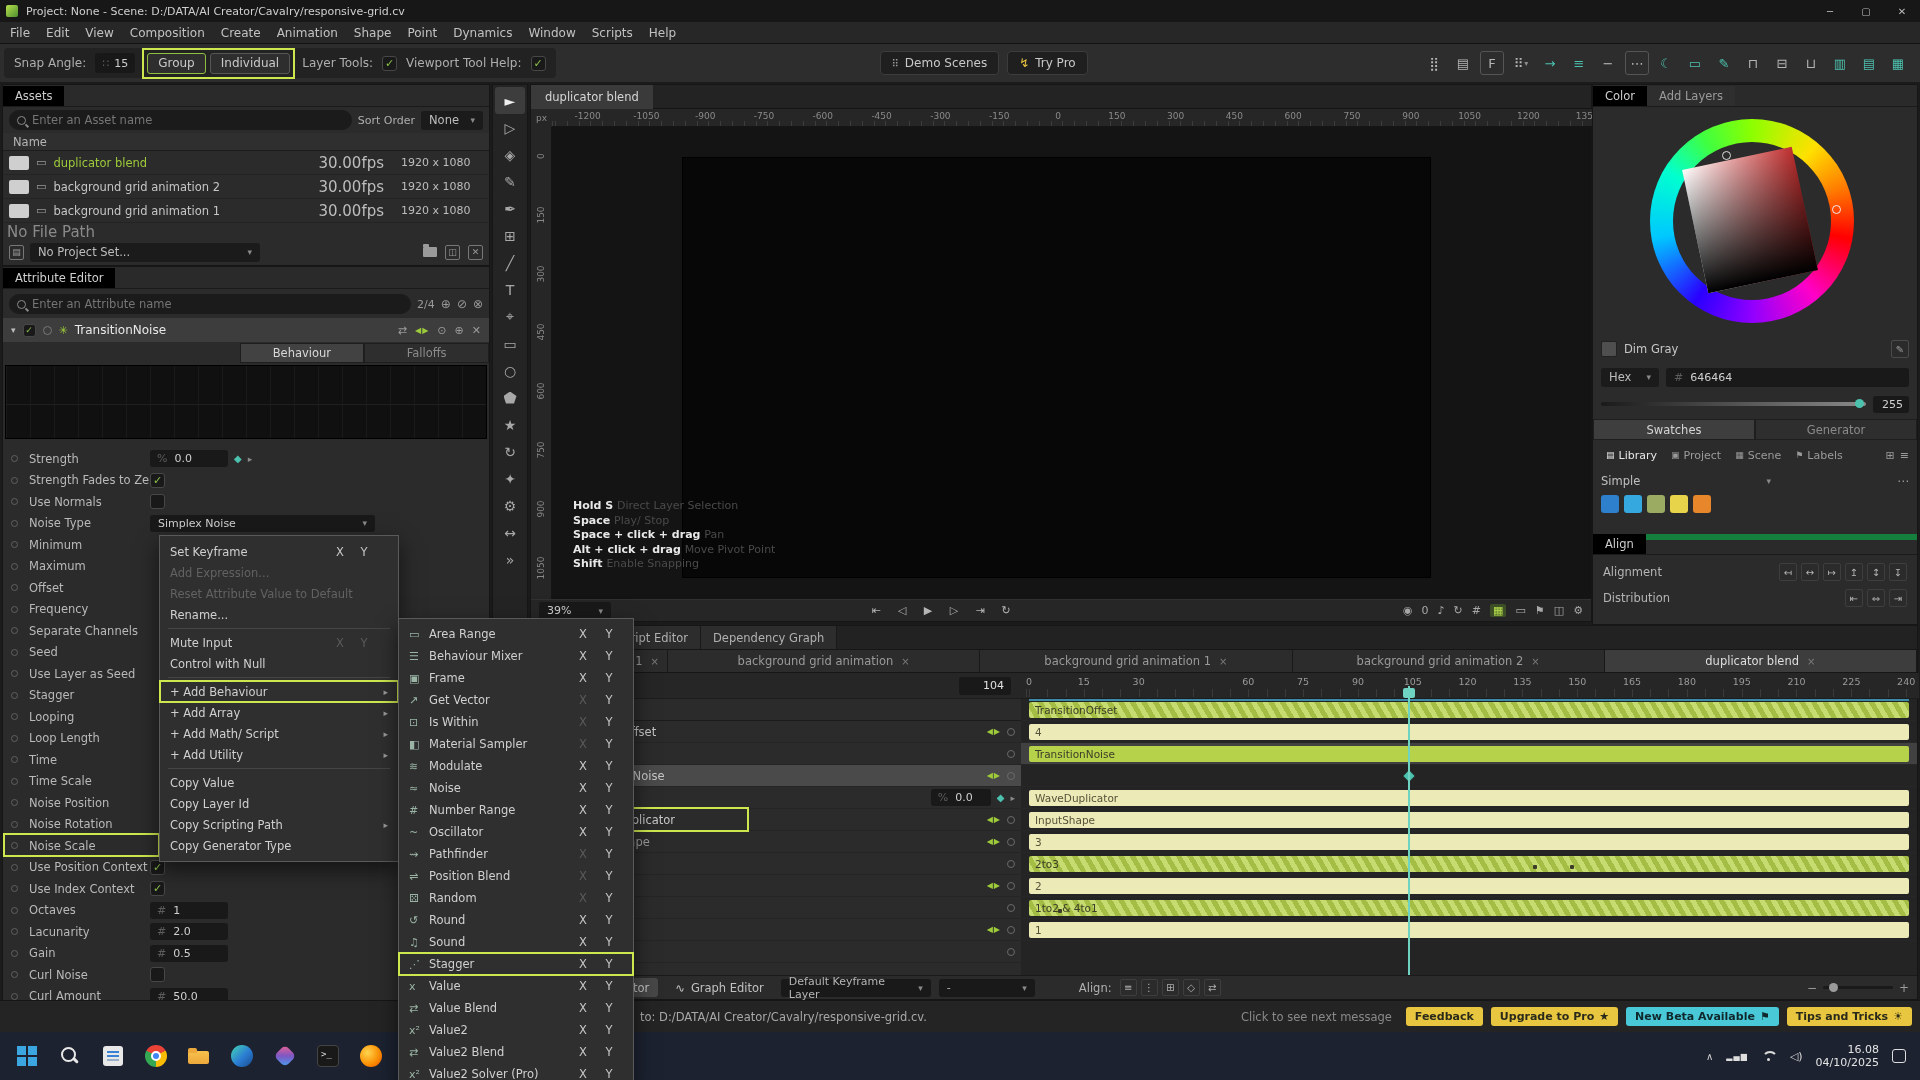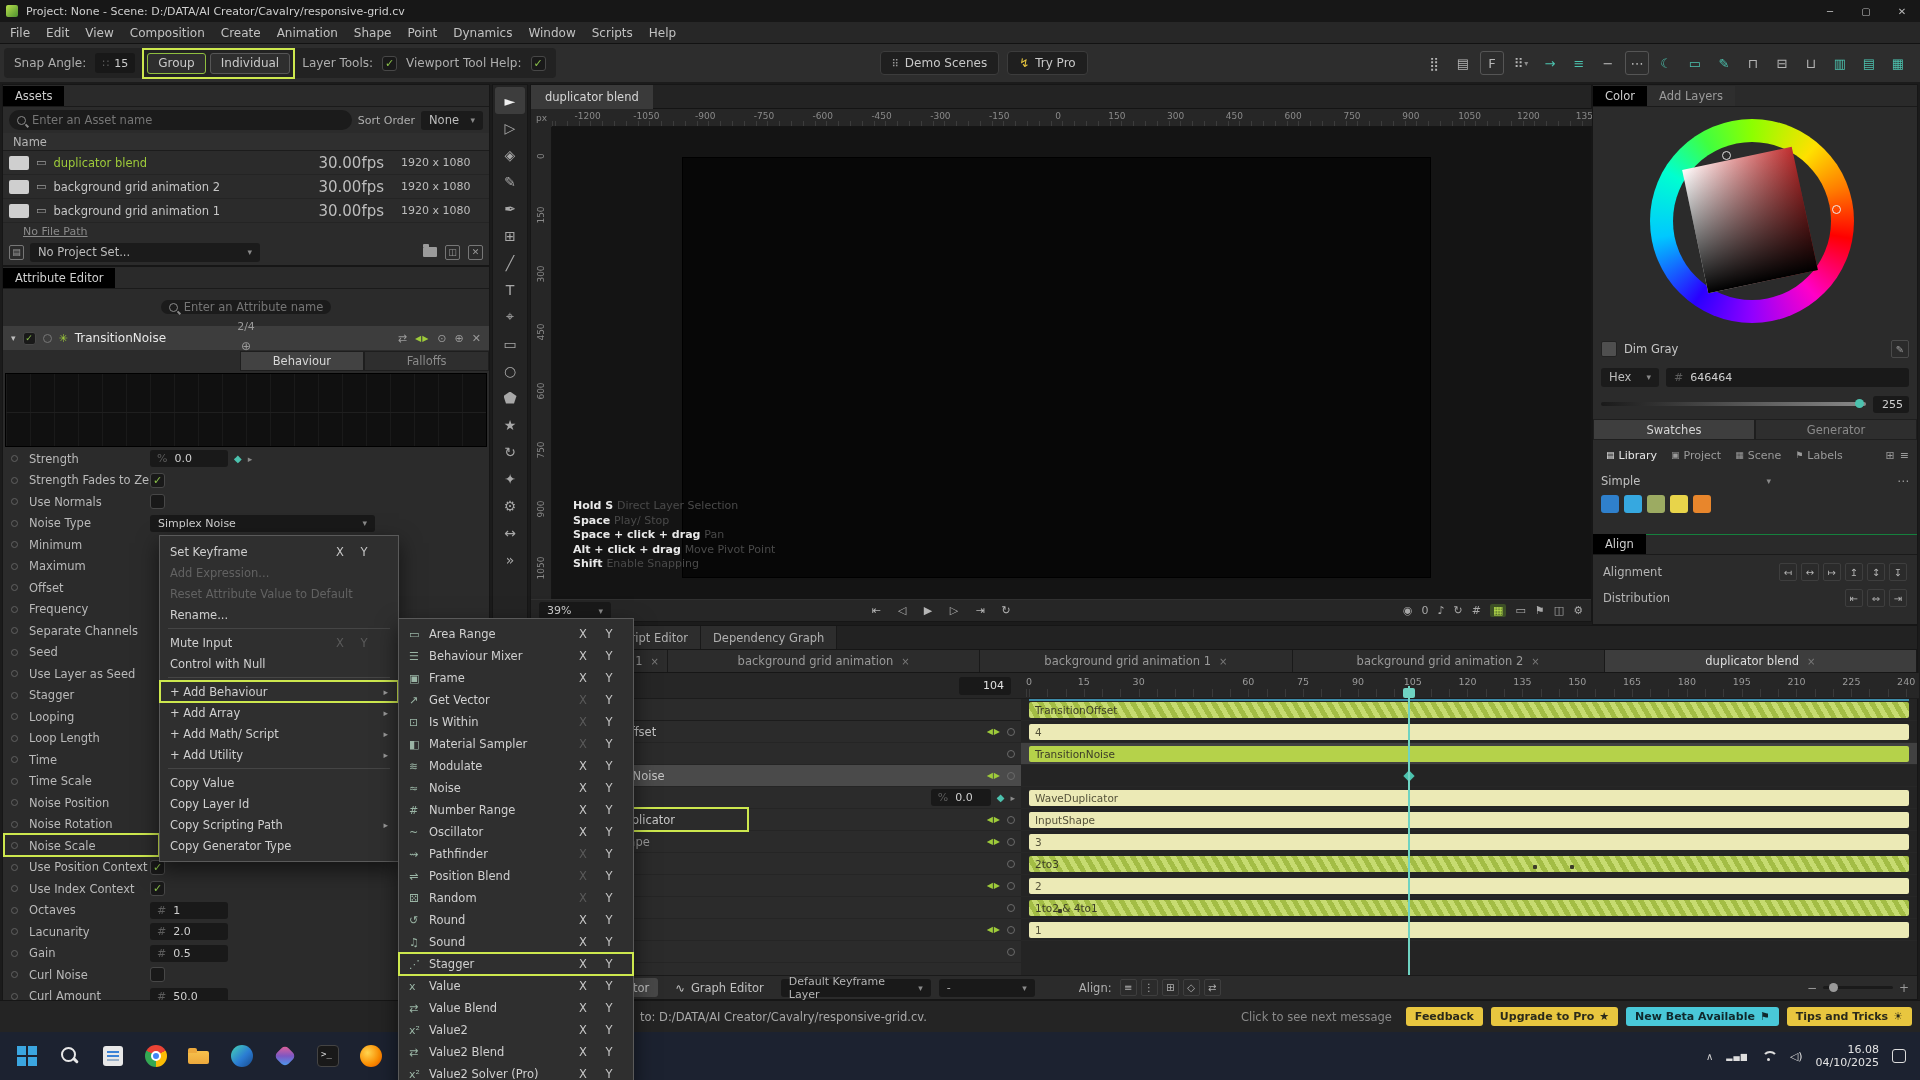--- a/index.html
+++ b/index.html
@@ -45,30 +45,30 @@
 
 #assets{left:2px;top:84px;width:488px;height:182px;}
 #assets .thead{height:18px;background:#2f2f2f;border-bottom:1px solid #1c1c1c;display:flex;align-items:center;padding-left:10px;gap:26px;font-size:11.5px;color:#b5b5b5;}
 .asset-row{height:24px;display:flex;align-items:center;gap:7px;padding:0 6px;border-bottom:1px solid #242424;}
 .asset-row .thumb{width:20px;height:14px;background:#cfcfcf;border-radius:2px;flex:0 0 auto;}
 .asset-row .comp-ic{color:#9a9a9a;font-size:11px;}
 .asset-row .aname{flex:1;font-size:11.5px;color:#c6c6c6;white-space:nowrap;overflow:hidden;}
 .asset-row .aname.active{color:#9ecb3a;}
 .asset-row .afps{width:66px;text-align:right;font-size:15px;color:#bdbdbd;}
 .asset-row .ares{width:92px;padding-left:10px;font-size:11px;color:#bdbdbd;}
-#nofile{height:17px;display:flex;align-items:center;padding-left:20px;color:#8a8a8a;font-size:11px;text-decoration:underline;}
+#nofile{height:17px;display:flex;align-items:center;padding-left:4px;color:#8a8a8a;font-size:15px;}
 #projrow{height:24px;display:flex;align-items:center;gap:6px;padding:0 6px;}
 .dropfield{background:#1b1b1b;border-radius:3px;height:19px;display:flex;align-items:center;gap:6px;padding:0 8px;color:#bdbdbd;font-size:11.5px;}
 .chev{color:#8a8a8a;font-size:9px;margin-left:auto;}
 .i-folder{width:14px;height:10px;background:#9a9a9a;border-radius:1px;position:relative;display:inline-block;}
 .i-folder::before{content:"";position:absolute;top:-3px;left:0;width:6px;height:3px;background:#9a9a9a;border-radius:1px 1px 0 0;}
 .i-box{width:15px;height:15px;border:1px solid #777;border-radius:2px;display:inline-flex;align-items:center;justify-content:center;font-size:9px;color:#9a9a9a;}
 
 #attr{left:2px;top:266px;width:488px;height:736px;}
-#attr-search{margin-top:11px;flex-direction:column;}
+#attr-search{margin-top:3px;}
 #attr-count{color:#9a9a9a;font-size:11px;}
 #node-header{height:24px;margin-top:2px;background:#3d3d3d;display:flex;align-items:center;gap:7px;padding:0 8px;}
 #node-header .nh-chev{color:#bdbdbd;font-size:9px;}
 #node-header .nh-name{color:#e8e8e8;font-size:12px;}
 #node-header .nh-right{margin-left:auto;display:flex;align-items:center;gap:8px;color:#9a9a9a;font-size:11px;}
 .lime{color:#9ecb3a;}
 #attr-tabs{height:20px;display:flex;margin-top:1px;}
 #attr-tabs .spacer{width:237px;}
 .atab{width:125px;display:flex;align-items:center;justify-content:center;font-size:11.5px;color:#8a8a8a;background:#2e2e2e;border:1px solid #1e1e1e;}
 .atab.active{background:#424242;color:#d8d8d8;}
@@ -138,21 +138,21 @@
 #cp-lib-row{top:360px;height:20px;gap:4px;}
 .lib-btn{display:flex;align-items:center;gap:4px;font-size:11px;color:#9a9a9a;padding:2px 5px;border-radius:3px;}
 .lib-btn.active{color:#e6e6e6;}
 .lib-btn .li{font-size:9px;}
 #cp-lib-icons{margin-left:auto;display:flex;gap:5px;color:#9a9a9a;font-size:11px;}
 #cp-simple-row{top:386px;height:19px;}
 #cp-simple{font-size:11.5px;color:#c0c0c0;}
 #cp-simple-more{margin-left:auto;color:#9a9a9a;}
 #cp-swatches{position:absolute;top:410px;left:8px;display:flex;gap:5px;}
 .swatch{width:18px;height:18px;border-radius:3px;}
-#align-title{position:absolute;top:449px;left:0;width:100%;height:21px;background:#2a2a2a;border-top:1px solid #15803d;border-bottom:1px solid #1a1a1a;display:flex;align-items:flex-end;}
+#align-title{position:absolute;top:449px;left:0;width:100%;height:21px;background:#2a2a2a;border-top:6px solid #15803d;border-bottom:1px solid #1a1a1a;display:flex;align-items:flex-end;}
 #align-rows{position:absolute;top:474px;left:0;width:100%;}
 .al-row{height:26px;display:flex;align-items:center;padding:0 10px;font-size:11.5px;color:#b5b5b5;}
 .al-icons{margin-left:auto;display:flex;gap:4px;}
 .al-icons span{width:18px;height:18px;border:1px solid #3e3e3e;border-radius:2px;display:flex;align-items:center;justify-content:center;color:#b5b5b5;font-size:10px;}
 
 #timeline{position:absolute;left:530px;top:625px;width:1388px;height:375px;background:#262626;border:1px solid #161616;}
 #tl-paneltabs{position:absolute;left:0;top:0;width:100%;height:24px;background:#222;display:flex;border-bottom:1px solid #161616;}
 .tl-ptab{height:100%;display:flex;align-items:center;font-size:11.5px;color:#b0b0b0;background:#2d2d2d;border-right:1px solid #191919;padding:0 12px;}
 #tl-ptab1{width:170px;justify-content:flex-end;}
 #tl-comptabs{position:absolute;left:0;top:24px;width:100%;height:23px;display:flex;background:#222;border-bottom:1px solid #161616;}

